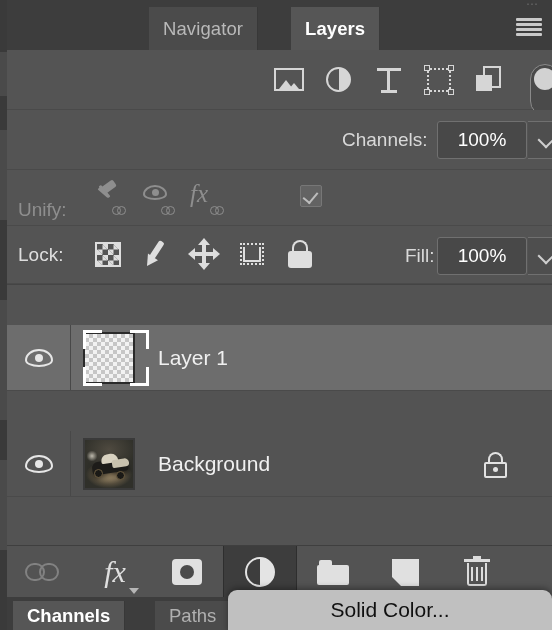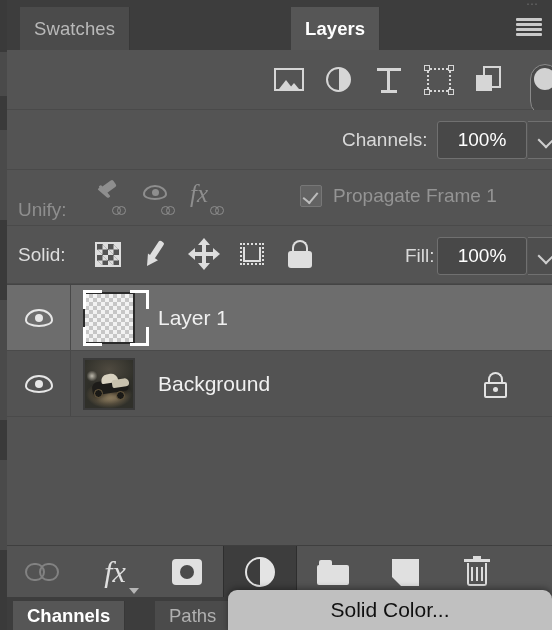--- a/index.html
+++ b/index.html
@@ -352,20 +352,21 @@
   .layer-list {
     position: absolute; left: 7px; top: 284px; right: 0; height: 261px;
     background: #535353;
     border-top: 1px solid #444;
   }
   .layer-row {
     position: relative; height: 66px; width: 100%;
     display: flex; align-items: center;
     border-bottom: 1px solid #4a4a4a;
     box-sizing: border-box;
+    margin-top: 40px;
   }
   .layer-row.selected { background: #6d6d6d; }
   .layer-row.plain    { background: #535353; }
 
   .eye-cell {
     width: 63px; height: 100%;
     display: flex; align-items: center; justify-content: center;
     border-right: 1px solid #484848;
     flex: none;
   }
@@ -586,22 +587,22 @@
 
   <div class="edge-left">
     <div class="seg" style="top:52px;height:44px;"></div>
     <div class="seg" style="top:130px;height:90px;"></div>
     <div class="seg" style="top:300px;height:120px;"></div>
     <div class="seg" style="top:460px;height:90px;"></div>
   </div>
 
   <div class="tabstrip">
     <div class="tick-top">⋯</div>
-    <div class="tab tab-swatches">
-      <span>Swatches</span>
+    <div class="tab tab-navigator">
+      <span>Navigator</span>
     </div>
     <div class="tab tab-layers active">
       <span>Layers</span>
     </div>
     <div class="panel-menu">
       <i></i>
       <i></i>
       <i></i>
       <i></i>
     </div>
@@ -663,26 +664,25 @@
       </span>
       <span class="uicon ic-fx">
         <span class="tx">fx</span>
         <span class="link-badge"></span>
       </span>
     </div>
     <div class="propagate">
       <span class="chkbox">
         <span class="tick"></span>
       </span>
-      <span class="propagate-label">Propagate Frame 1</span>
     </div>
   </div>
 
   <div class="row row-lock">
-    <div class="lock-label">Solid:</div>
+    <div class="lock-label">Lock:</div>
     <div class="lock-icons">
       <span class="licon ic-checker">
         <span class="grid"></span>
       </span>
       <span class="licon ic-brush">
         <span class="handle2"></span>
           <span class="tip"></span>
       </span>
       <span class="licon ic-move">
         <span class="v"></span>

